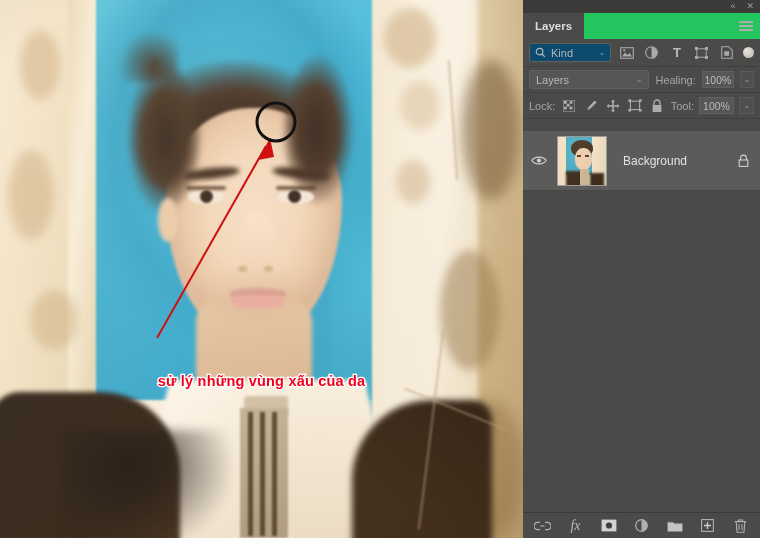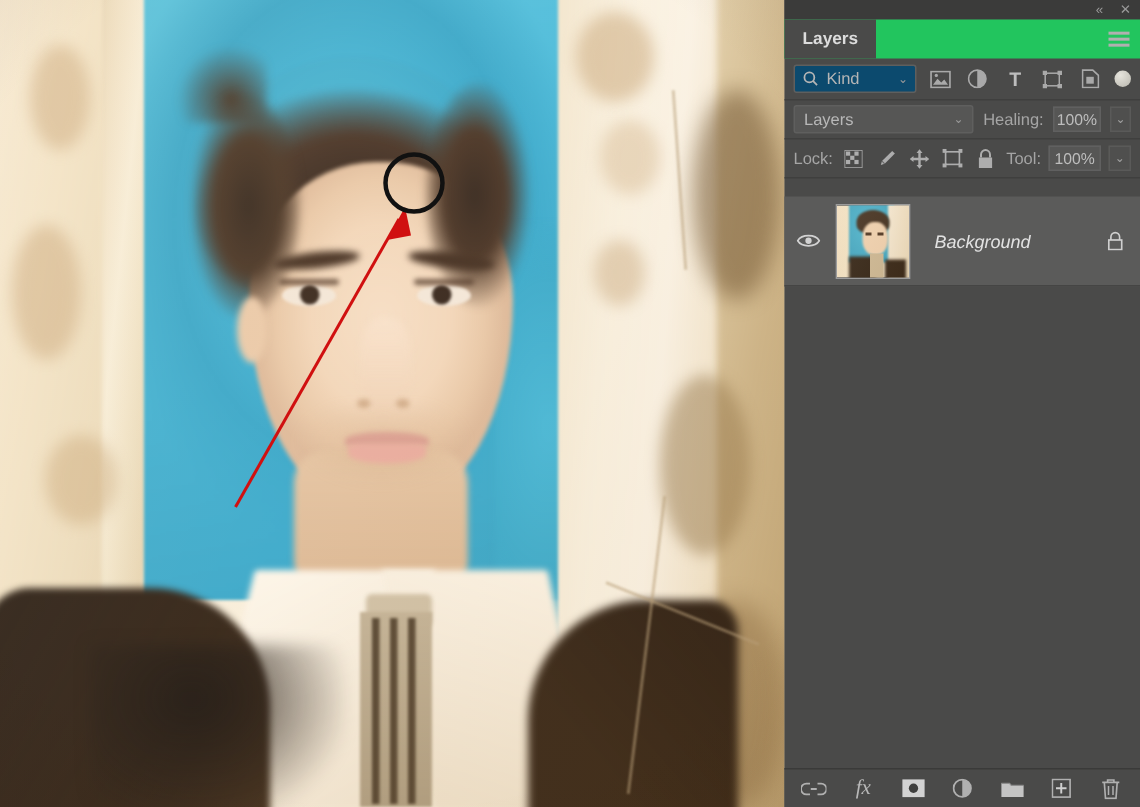--- a/index.html
+++ b/index.html
@@ -334,21 +334,21 @@
     display:flex; align-items:center; padding:0 8px 0 4px; gap:6px;
     border-bottom:1px solid #454544;
   }
   #eye-toggle { width:24px; display:flex; align-items:center; justify-content:center; cursor:pointer; }
   #layer-thumb {
     width:50px; height:50px; border:1px solid #9b9b9b; background:#2b2b2b;
     position:relative; overflow:hidden; flex:none;
   }
   #layer-thumb .mini { position:absolute; inset:0; }
   #layer-name {
-    flex:1; font-style:italic; font-size:12px; color:#e2e2e2;
+    flex:1; font-size:12px; color:#e2e2e2;
     padding-left:10px;
   }
   #layer-lock-ico { width:18px; color:#cfcfcf; display:flex; justify-content:center; }
 
   #panel-footer {
     position:absolute; left:0; bottom:0; width:237px; height:26px;
     background:#4a4a49; border-top:1px solid #3a3a39;
     display:flex; align-items:center; justify-content:center; gap:16px;
   }
   .foot-ico {
@@ -424,20 +424,21 @@
       <div class="ph vignette"></div>
     </div>
 
     <div id="annotation-layer">
       <svg width="523" height="538" viewBox="0 0 523 538">
         <line x1="157" y1="338" x2="266" y2="146" stroke="#d01010" stroke-width="2"></line>
         <polygon points="270,138 258,160 274,157" fill="#d01010"></polygon>
         <circle cx="276" cy="122" r="19" fill="none" stroke="#111111" stroke-width="3"></circle>
       </svg>
 
+      <div class="caption-text caption-line2">sử lý những vùng xấu của da</div>
     </div>
   </div>
 
   <div id="layers-panel">
 
     <div id="panel-titlebar">
       <span class="win-btn">«</span>
       <span class="win-btn">✕</span>
     </div>
 

